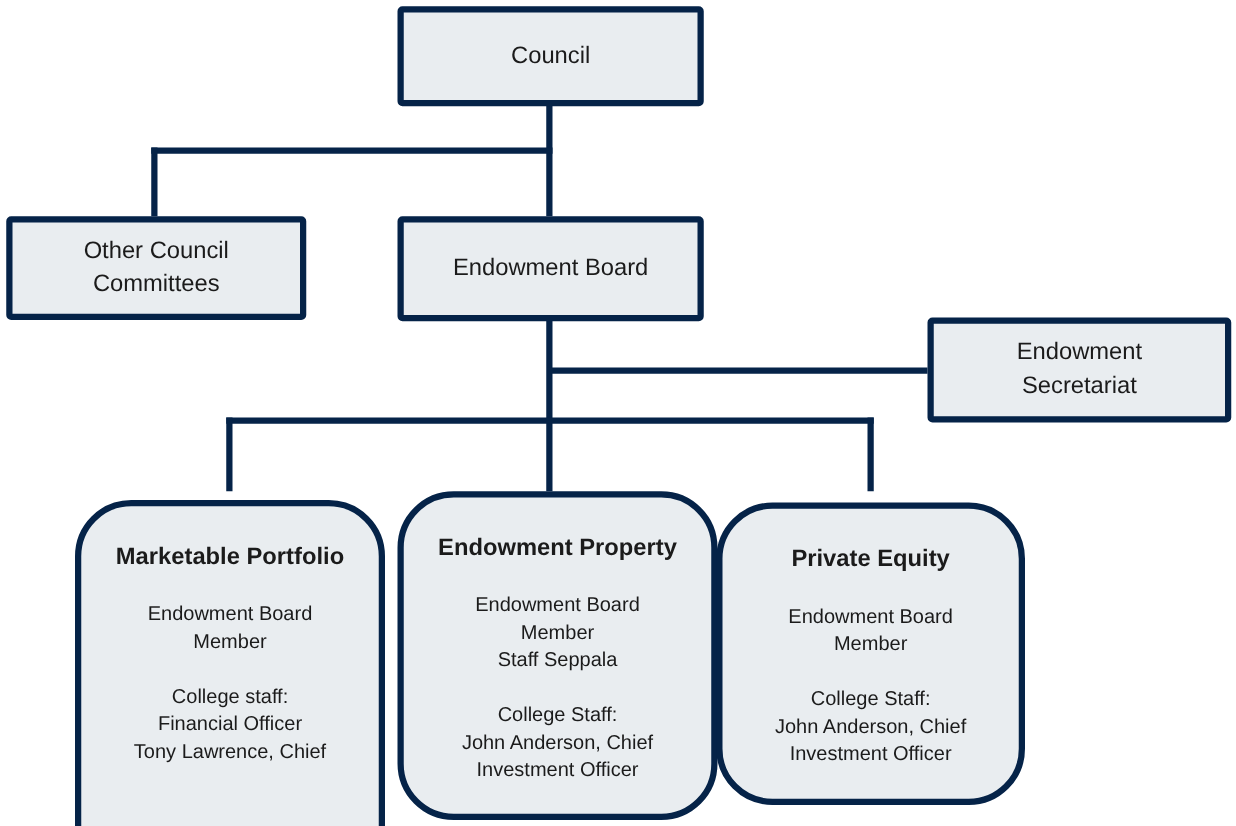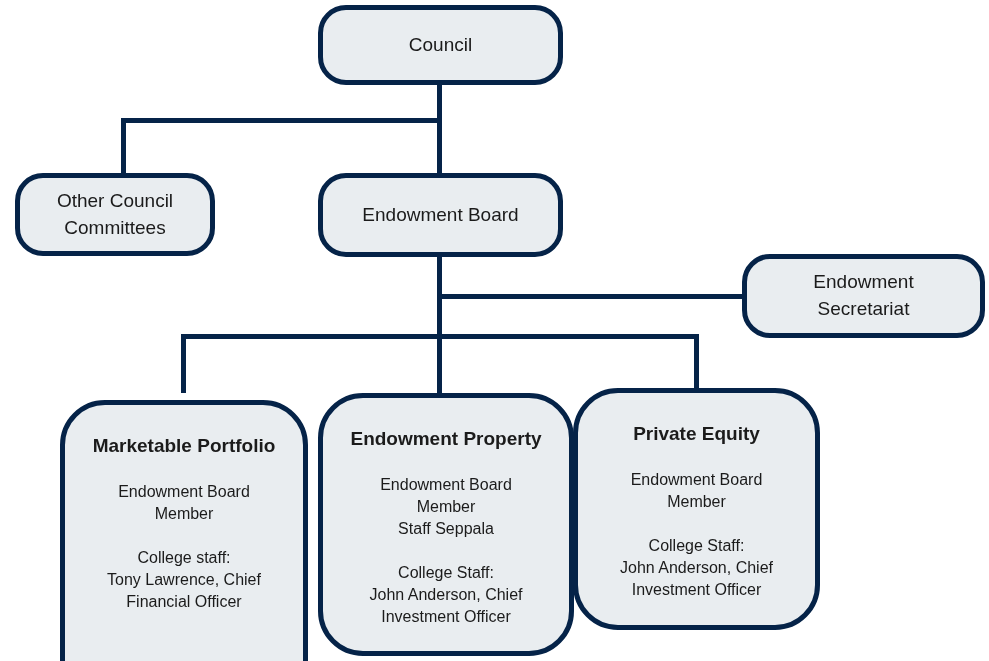--- a/index.html
+++ b/index.html
@@ -18,21 +18,21 @@
     background:#ffffff;
   }
   .line{
     position:absolute;
     background:var(--line);
   }
   .node{
     position:absolute;
     background:var(--box-fill);
     border:5px solid var(--box-border);
-    border-radius:28px;
+    border-radius:4px;
     box-sizing:border-box;
     display:flex;
     align-items:center;
     justify-content:center;
     text-align:center;
   }
   .node-label{
     font-size:19px;
     line-height:1.4;
     max-width:175px;
@@ -71,58 +71,58 @@
   <div class="line" style="left:437px;top:255px;width:5px;height:138px"></div>
   <div class="line" style="left:440px;top:294px;width:302px;height:5px"></div>
   <div class="line" style="left:181px;top:334px;width:518px;height:5px"></div>
   <div class="line" style="left:181px;top:334px;width:5px;height:59px"></div>
   <div class="line" style="left:694px;top:334px;width:5px;height:59px"></div>
 
   <div class="node" style="left:318px;top:5px;width:245px;height:80px">
     <span class="node-label">Council</span>
   </div>
 
-  <div class="node" style="left:15px;top:173px;width:200px;height:83px">
+  <div class="node" style="left:5px;top:173px;width:240px;height:83px">
     <span class="node-label">Other Council Committees</span>
   </div>
 
   <div class="node" style="left:318px;top:173px;width:245px;height:84px">
     <span class="node-label">Endowment Board</span>
   </div>
 
   <div class="node" style="left:742px;top:254px;width:243px;height:84px">
     <span class="node-label">Endowment Secretariat</span>
   </div>
 
   <div class="big-node" style="left:60px;top:400px;width:248px;height:306px">
     <div class="big-title">Marketable Portfolio</div>
     <div>
       <div class="body-line">Endowment Board</div>
       <div class="body-line">Member</div>
       <div class="body-line"></div>
       <div class="body-line">College staff:</div>
+      <div class="body-line">Financial Officer</div>
       <div class="body-line">Tony Lawrence, Chief</div>
-      <div class="body-line">Financial Officer</div>
     </div>
   </div>
 
   <div class="big-node" style="left:318px;top:393px;width:256px;height:263px">
     <div class="big-title">Endowment Property</div>
     <div>
       <div class="body-line">Endowment Board</div>
       <div class="body-line">Member</div>
       <div class="body-line">Staff Seppala</div>
       <div class="body-line"></div>
       <div class="body-line">College Staff:</div>
       <div class="body-line">John Anderson, Chief</div>
       <div class="body-line">Investment Officer</div>
     </div>
   </div>
 
-  <div class="big-node" style="left:573px;top:388px;width:247px;height:242px">
+  <div class="big-node" style="left:573px;top:402px;width:247px;height:242px">
     <div class="big-title">Private Equity</div>
     <div>
       <div class="body-line">Endowment Board</div>
       <div class="body-line">Member</div>
       <div class="body-line"></div>
       <div class="body-line">College Staff:</div>
       <div class="body-line">John Anderson, Chief</div>
       <div class="body-line">Investment Officer</div>
     </div>
   </div>

